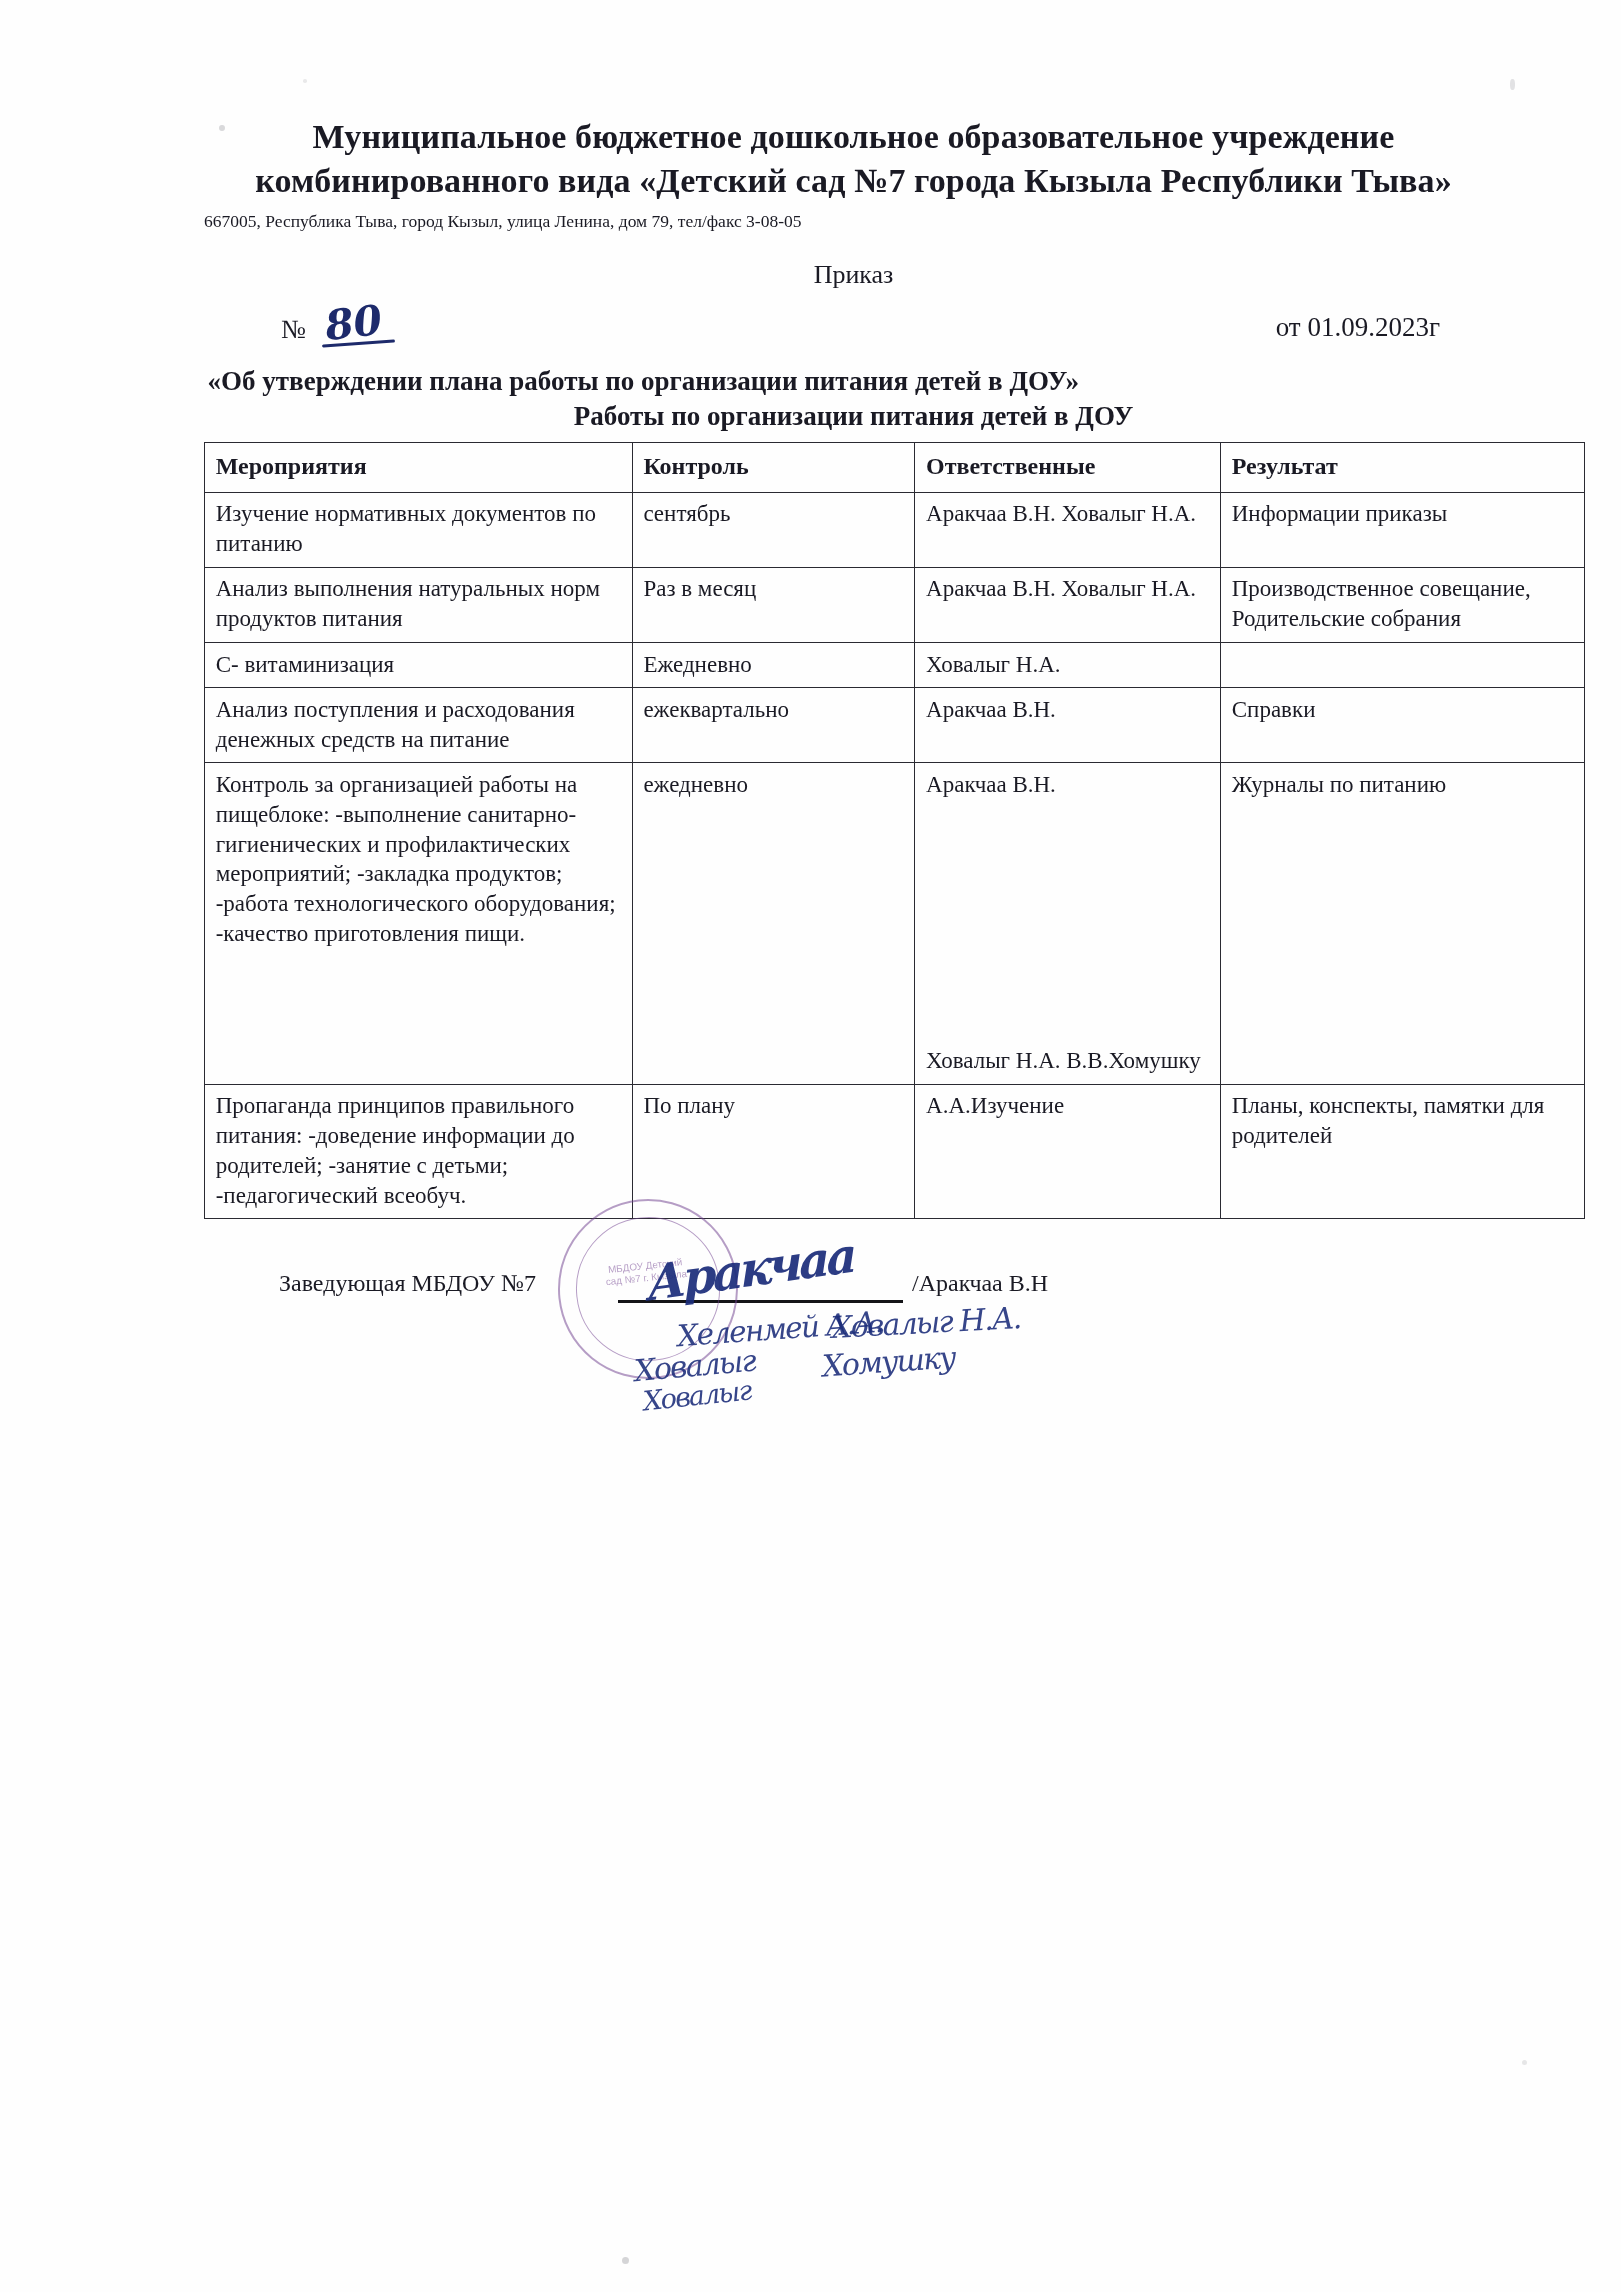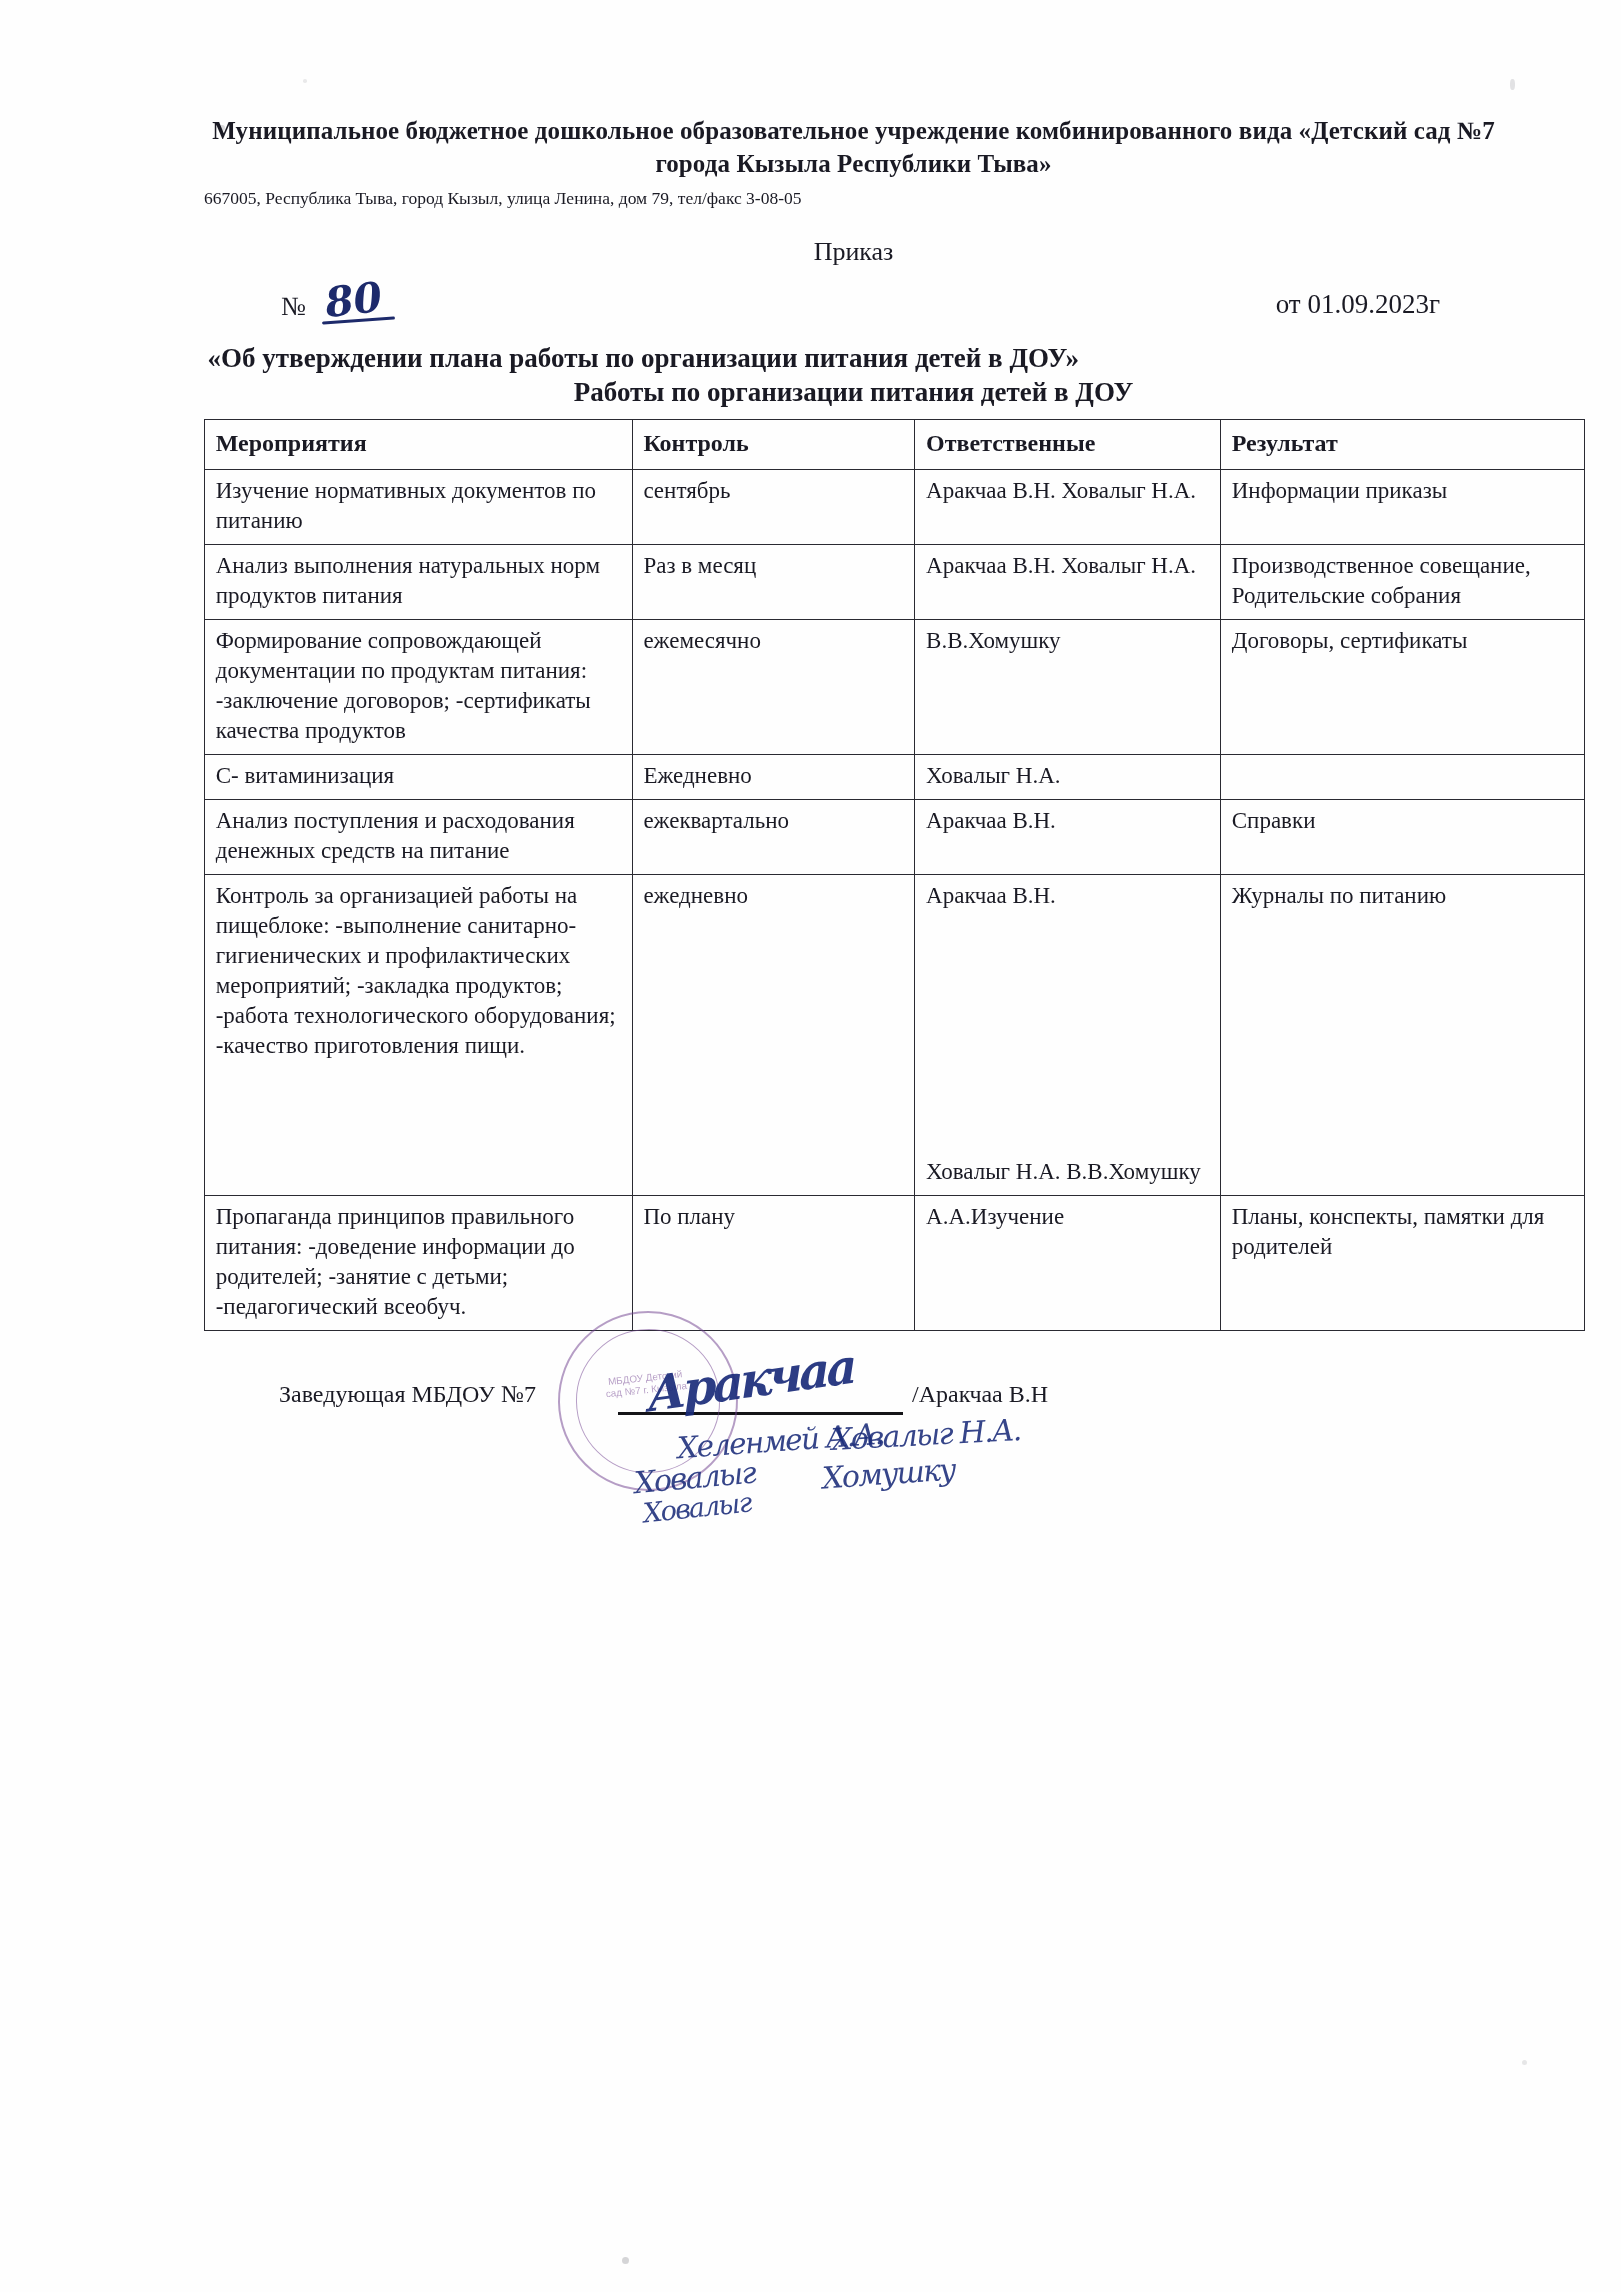--- a/index.html
+++ b/index.html
@@ -36,21 +36,21 @@
   .content {
     position: absolute;
     left: 204px;
     top: 115px;
     width: 1299px;
   }
 
   .org-title {
     text-align: center;
     font-weight: bold;
-    font-size: 25px;
+    font-size: 34px;
     line-height: 1.30;
     letter-spacing: 0.1px;
   }
   .org-address {
     font-size: 17.5px;
     margin-top: 8px;
   }
 
   .prikaz {
     text-align: center;
@@ -281,29 +281,20 @@
           <td class="c3">Информации
 приказы</td>
         </tr>
         <tr>
           <td class="c0">Анализ выполнения натуральных норм продуктов питания</td>
           <td class="c1">Раз в месяц</td>
           <td class="c2">Аракчаа В.Н.
 Ховалыг Н.А.</td>
           <td class="c3">Производственное совещание,
 Родительские собрания</td>
-        </tr>
-        <tr>
-          <td class="c0">Формирование сопровождающей документации по продуктам питания:
--заключение договоров;
--сертификаты качества продуктов</td>
-          <td class="c1">ежемесячно</td>
-          <td class="c2">В.В.Хомушку</td>
-          <td class="c3">Договоры,
-сертификаты</td>
         </tr>
         <tr>
           <td class="c0">С- витаминизация</td>
           <td class="c1">Ежедневно</td>
           <td class="c2">Ховалыг Н.А.</td>
           <td class="c3"></td>
         </tr>
         <tr>
           <td class="c0">Анализ поступления и расходования денежных средств на питание</td>
           <td class="c1">ежеквартально</td>

